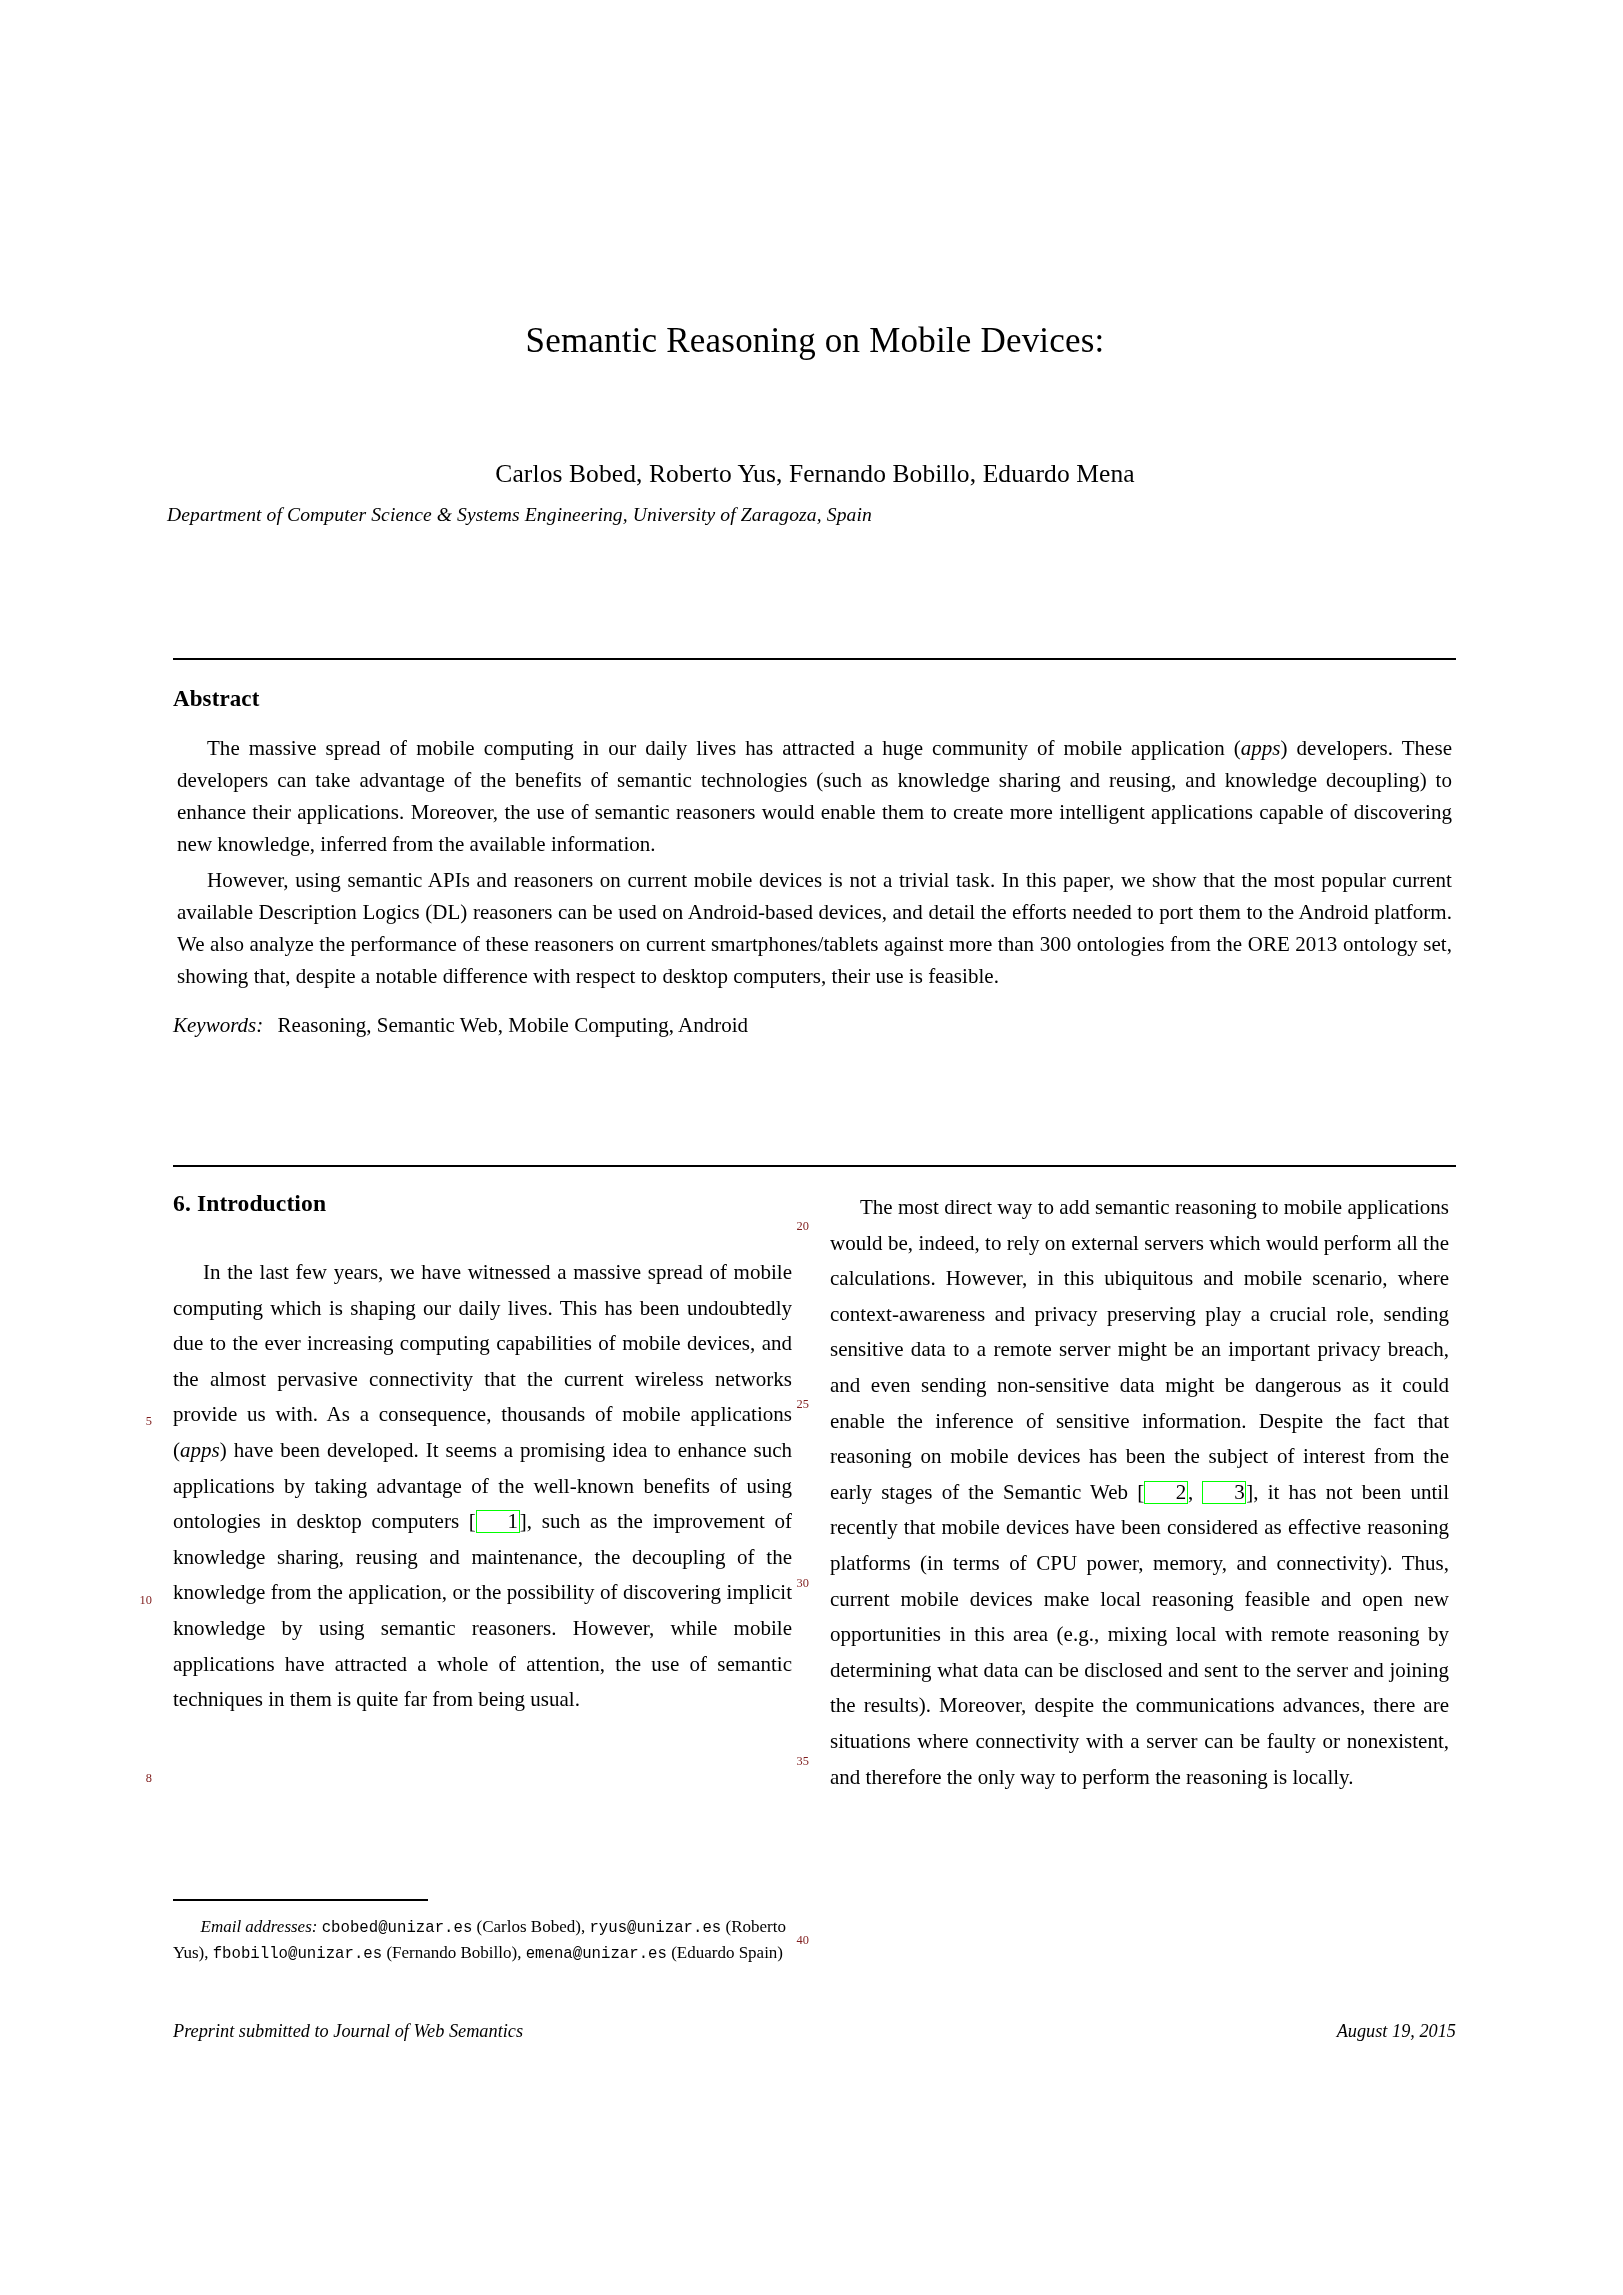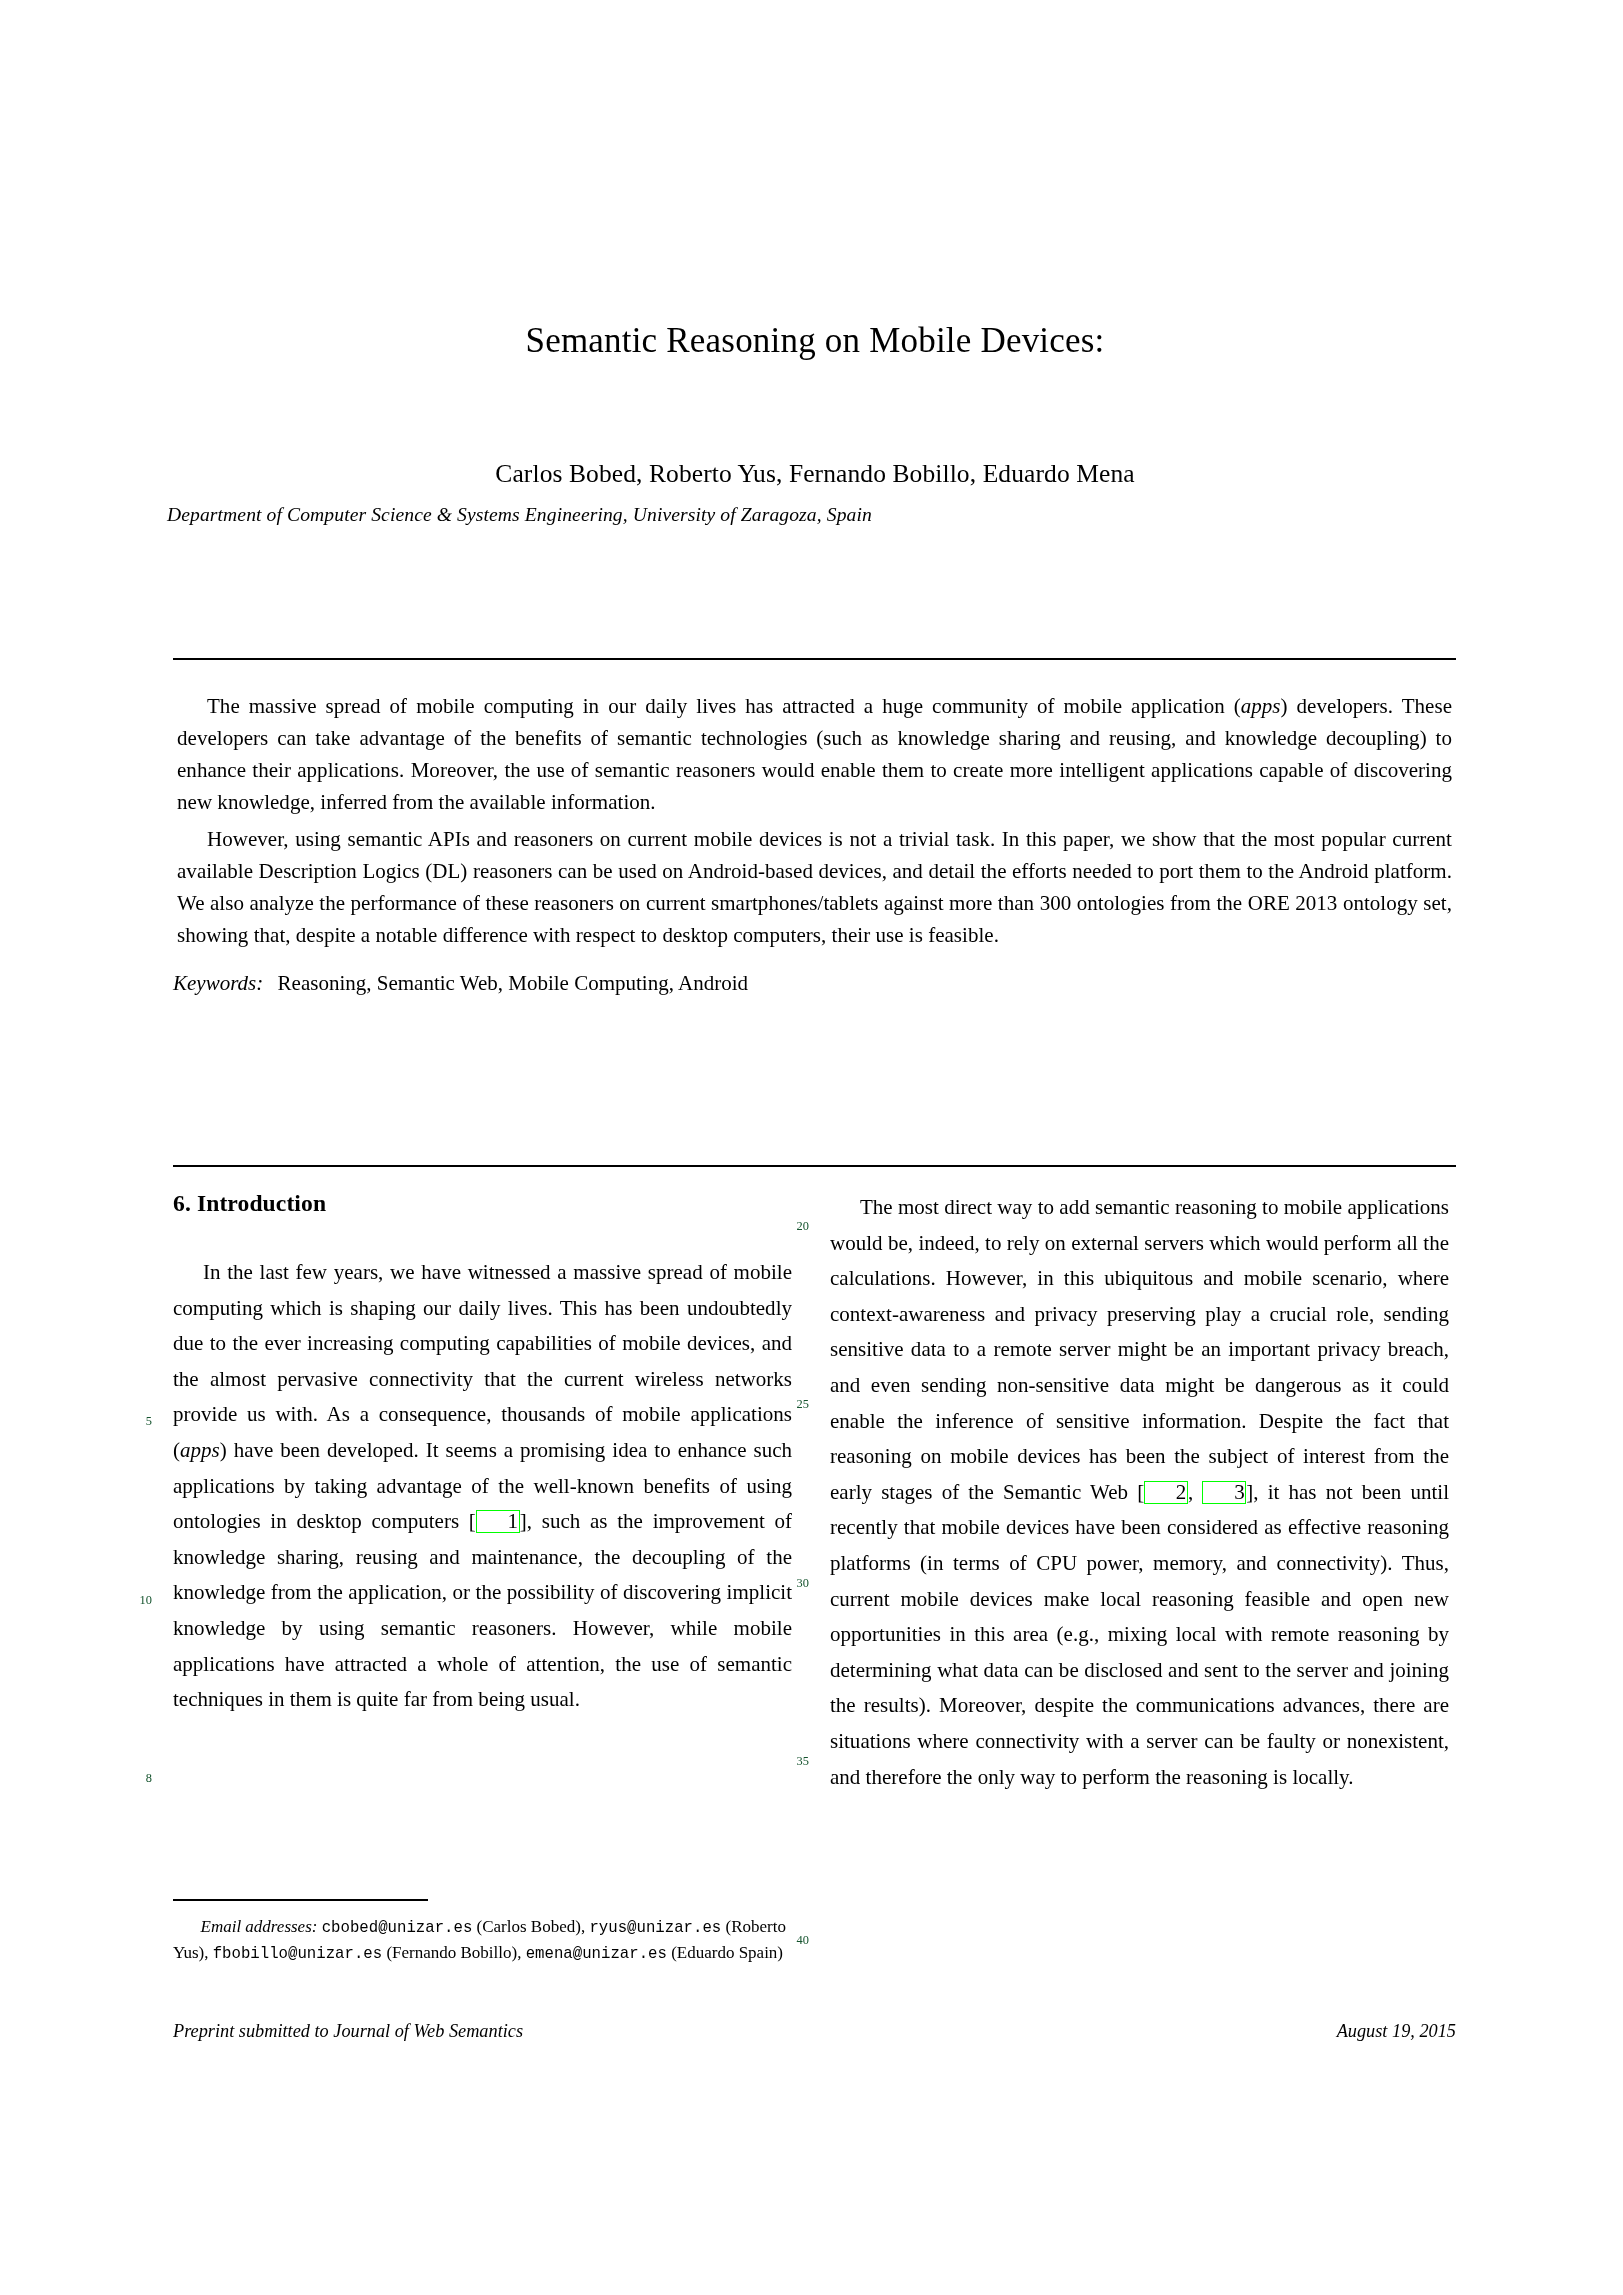--- a/index.html
+++ b/index.html
@@ -122,21 +122,21 @@
     text-indent: 30px;
     margin: 0;
     letter-spacing: 0.01px;
   }
 
   
   .linenum {
     position: absolute;
     font-size: 12.4px;
     font-family: "Liberation Serif", "DejaVu Serif", serif;
-    color: #14532d;
+    color: #7f1d1d;
     text-align: right;
     width: 30px;
   }
   .ln-left  { left: 122px; }
   .ln-right { left: 779px; }
 
   
   .cite { white-space: nowrap; }
   .cite-box {
     display: inline-block;
@@ -194,20 +194,21 @@
     </div>
   </div>
 
   <div class="authors">Carlos Bobed, Roberto Yus, Fernando Bobillo, Eduardo Mena</div>
   <div class="affiliation">Department of Computer Science &amp; Systems Engineering, University of Zaragoza, Spain</div>
 
   <div class="rule rule-top"></div>
   <div class="rule rule-bottom"></div>
 
   <div class="abstract-wrap">
+    <div class="abstract-head">Abstract</div>
 
     <p class="abstract-p"><span>The massive spread of mobile computing in our daily lives has attracted a huge community of mobile application (</span><i>apps</i><span>) developers. These developers can take advantage of the benefits of semantic technologies (such as knowledge sharing and reusing, and knowledge decoupling) to enhance their applications. Moreover, the use of semantic reasoners would enable them to create more intelligent applications capable of discovering new knowledge, inferred from the available information.</span></p>
 
     <p class="abstract-p">However, using semantic APIs and reasoners on current mobile devices is not a trivial task. In this paper, we show that the most popular current available Description Logics (DL) reasoners can be used on Android-based devices, and detail the efforts needed to port them to the Android platform. We also analyze the performance of these reasoners on current smartphones/tablets against more than 300 ontologies from the ORE 2013 ontology set, showing that, despite a notable difference with respect to desktop computers, their use is feasible.</p>
 
     <div class="keywords"><span class="kw-label">Keywords:</span><span class="kw-gap"></span><span>Reasoning, Semantic Web, Mobile Computing, Android</span></div>
   </div>
 
   <div class="body-cols">
 

